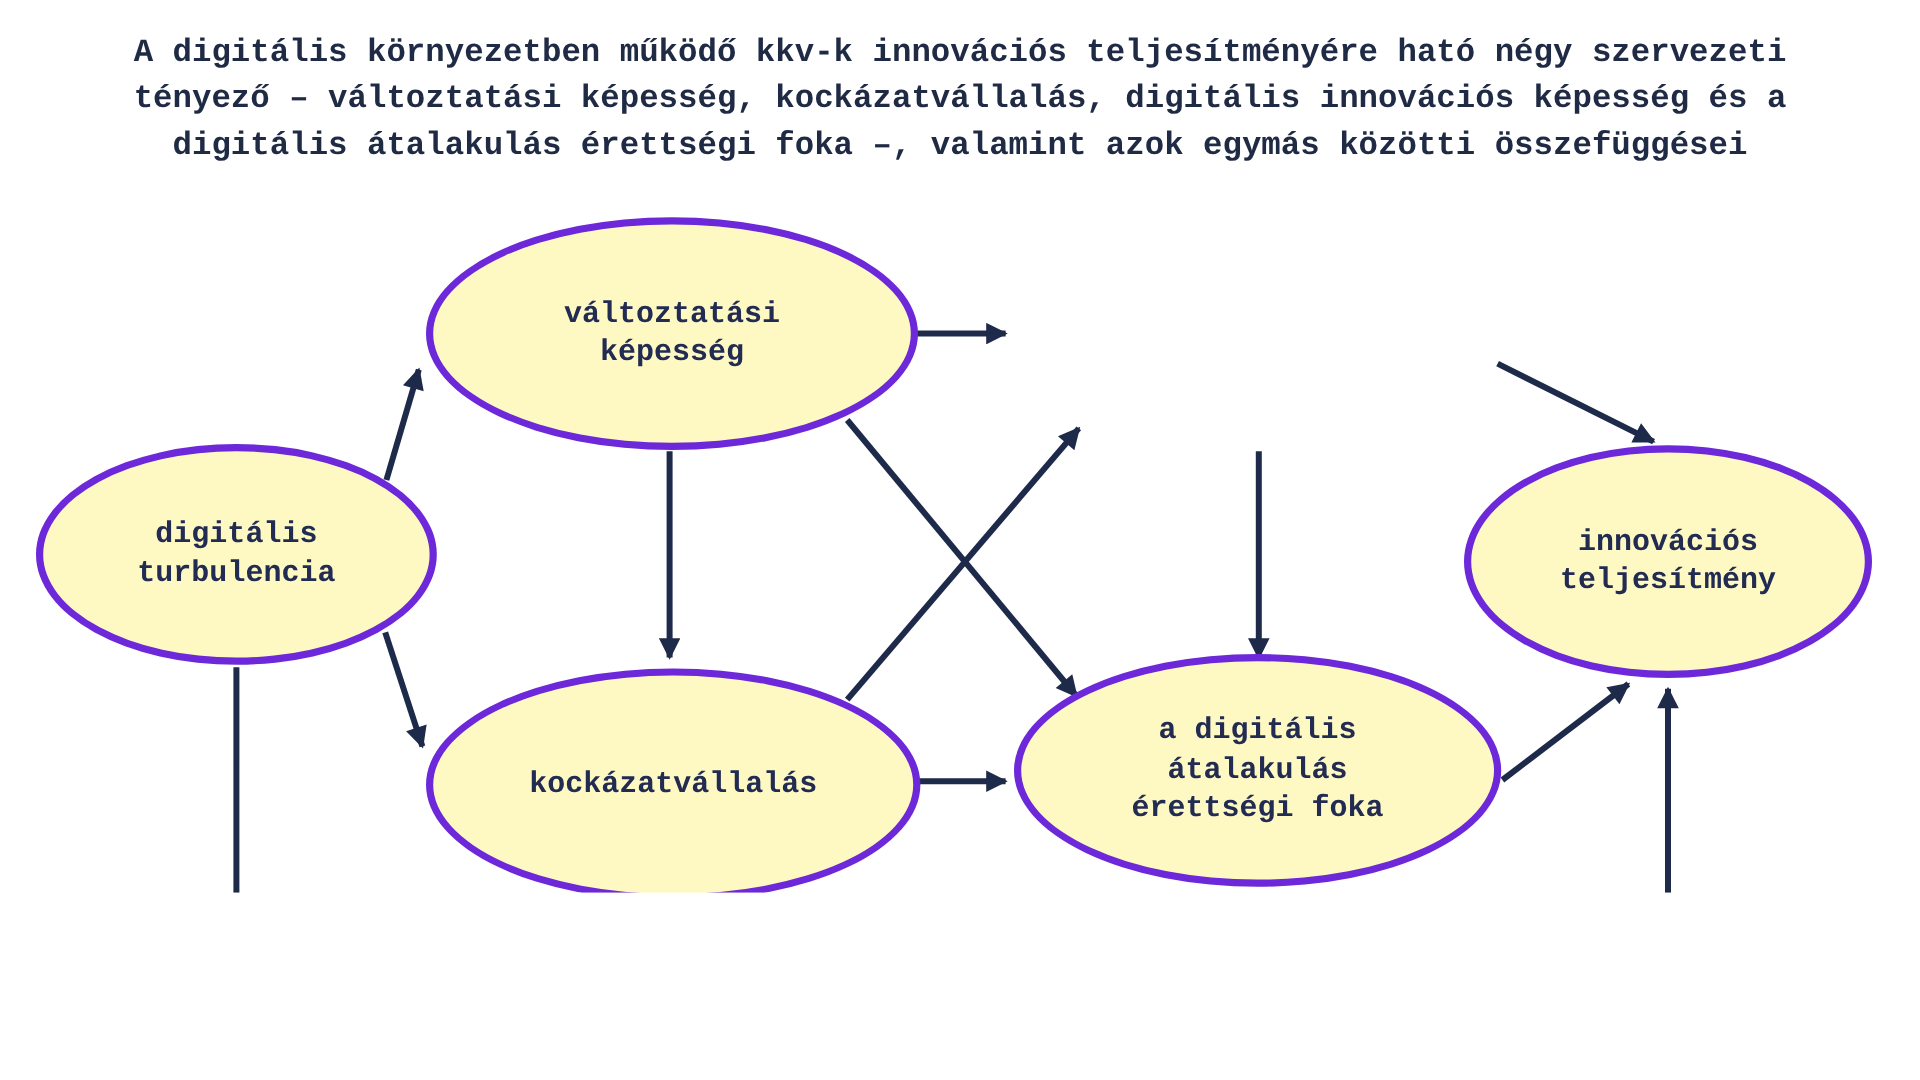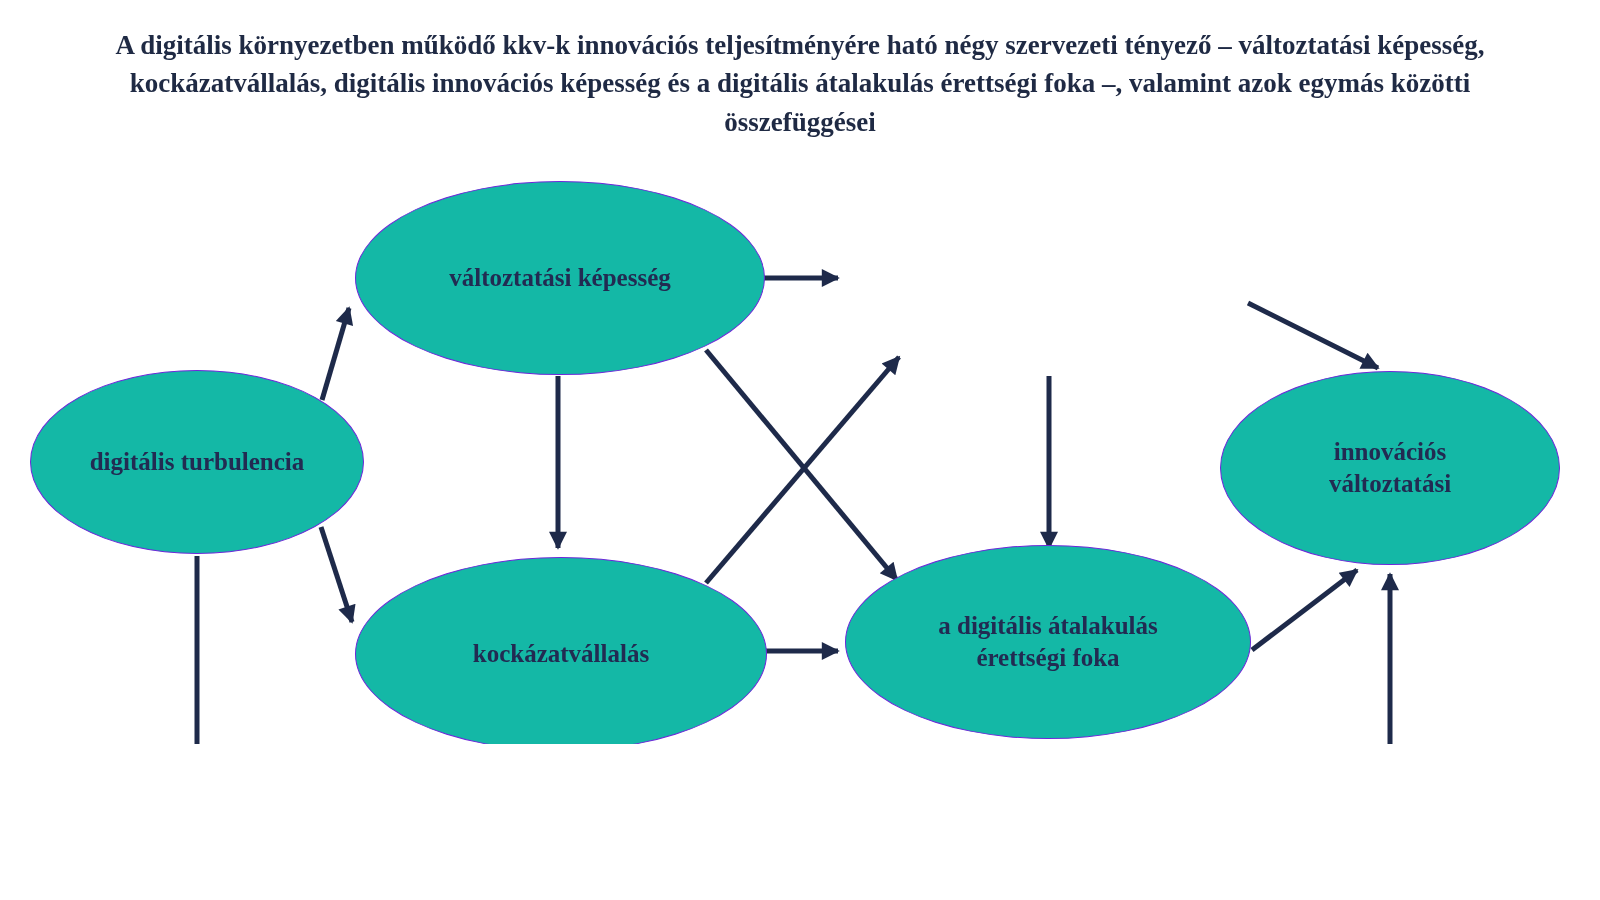--- a/index.html
+++ b/index.html
@@ -5,21 +5,21 @@
   html, body {
     margin: 0;
     padding: 0;
     background: #ffffff;
   }
   .canvas {
     position: relative;
     width: 1600px;
     height: 744px;
     background: #ffffff;
-    font-family: Liberation Serif, serif;
+    font-family: Liberation Mono, monospace;
     overflow: hidden;
   }
   .diagram-title {
     position: absolute;
     top: 26px;
     left: 70px;
     width: 1460px;
     margin: 0;
     text-align: center;
     font-size: 27px;
@@ -29,22 +29,22 @@
   }
   .edges-layer {
     position: absolute;
     left: 0;
     top: 0;
     width: 1600px;
     height: 900px;
   }
   .node {
     position: absolute;
-    background: #14b8a6;
-    border: 1px solid #6d28d9;
+    background: #fef9c3;
+    border: 6px solid #6d28d9;
     border-radius: 50%;
     display: flex;
     align-items: center;
     justify-content: center;
     text-align: center;
     box-sizing: border-box;
   }
   .node span {
     display: inline-block;
     max-width: 68%;
@@ -108,17 +108,17 @@
   <div class="node n-kockazat">
     <span>kockázatvállalás</span>
   </div>
 
 
   <div class="node n-erettsegi">
     <span>a digitális átalakulás érettségi foka</span>
   </div>
 
   <div class="node n-teljesitmeny">
-    <span>innovációs változtatási</span>
+    <span>innovációs teljesítmény</span>
   </div>
 
 
 </div>
 
 </body></html>

